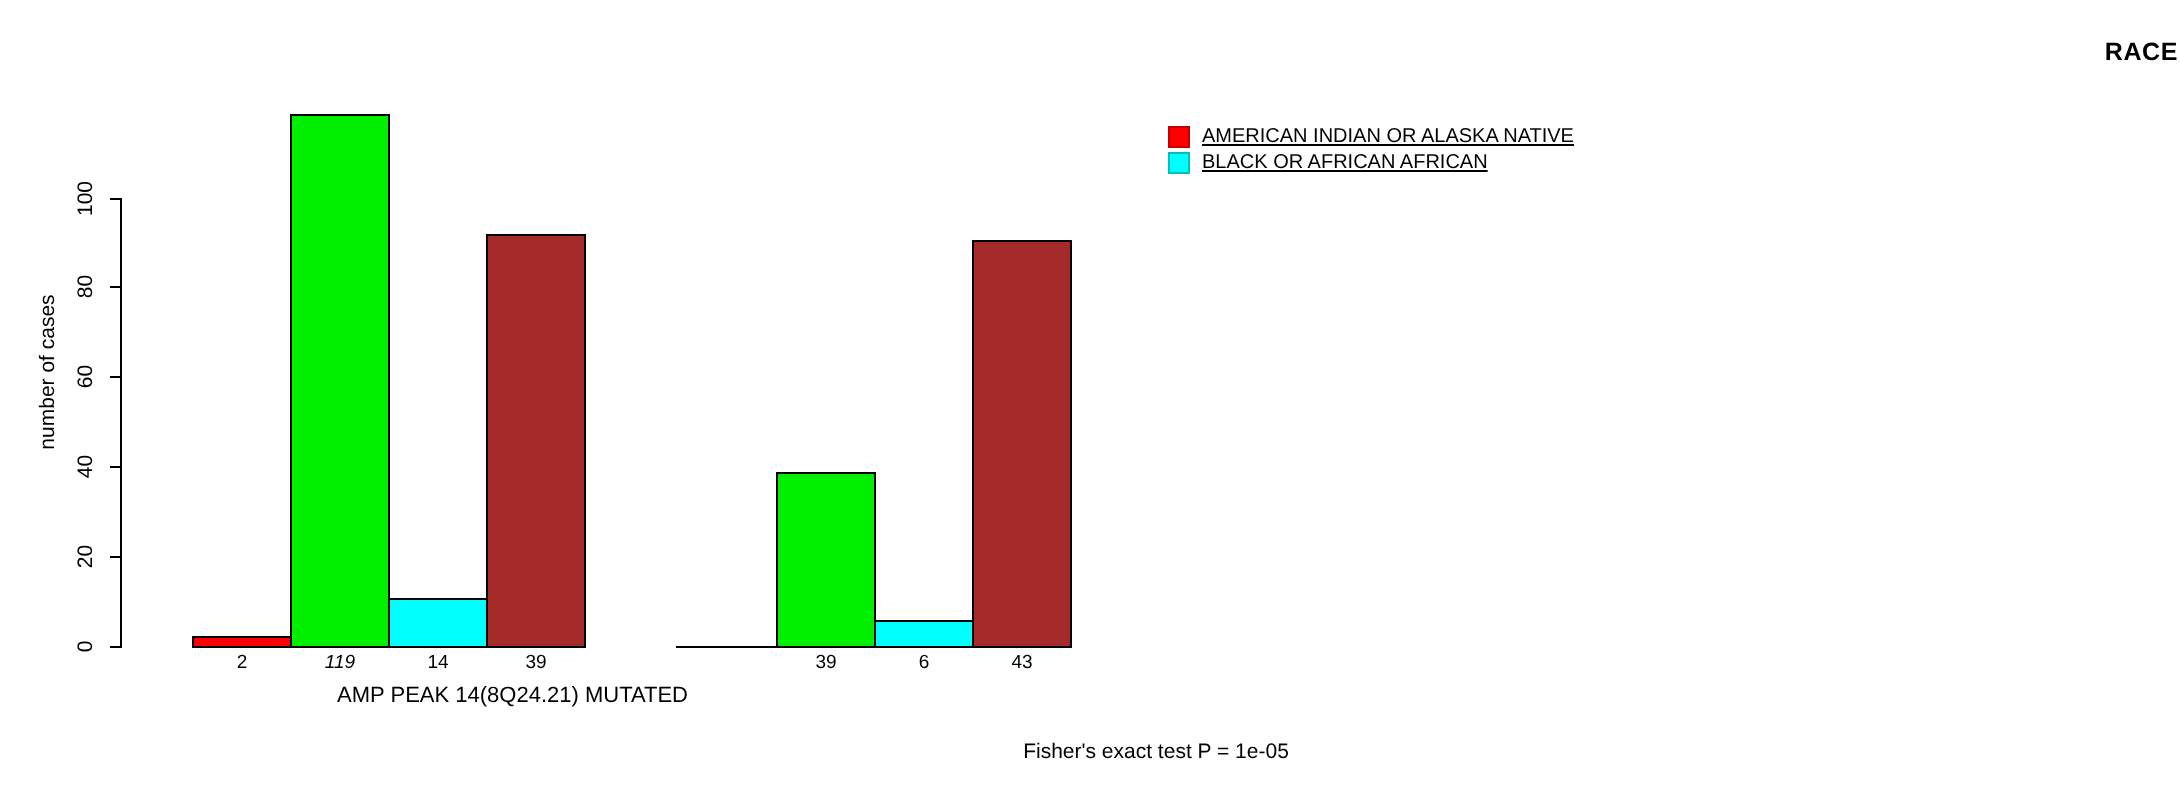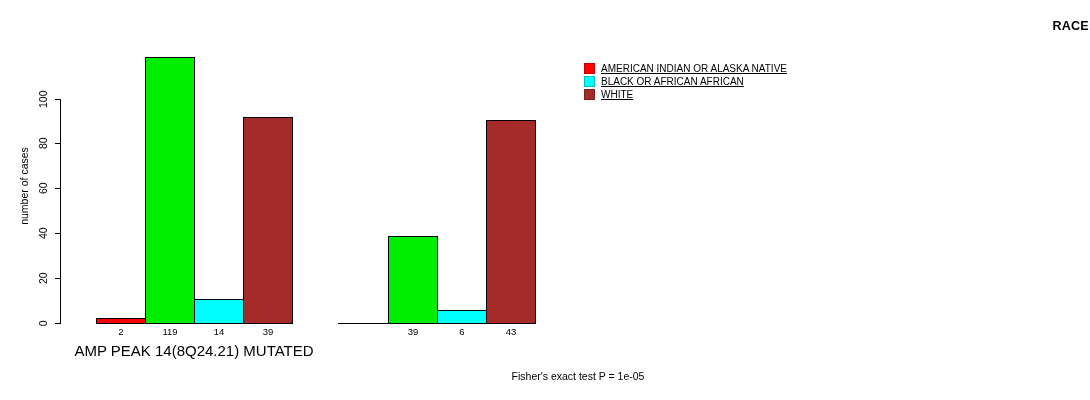--- a/index.html
+++ b/index.html
@@ -77,22 +77,22 @@
     box-sizing: border-box;
     border-bottom: 1px solid #000000;
     background: transparent;
   }
   .bar-count-label {
     font-size: 9.5px;
     text-align: center;
     white-space: nowrap;
   }
   .group-label {
-    font-size: 15px;
-    text-align: center;
+    font-size: 11px;
+    text-align: right;
     white-space: nowrap;
   }
 
   
   #legend {
     left: 584px;
     top: 62px;
   }
   .legend-row {
     display: flex;
@@ -164,21 +164,21 @@
 
   <div class="abs bar" style="left:96px; top:318px; width:50px; height:6px; background:#FF0000;"></div>
 
   <div class="abs bar" style="left:145px; top:57px; width:50px; height:267px; background:#00EE00;"></div>
 
   <div class="abs bar" style="left:194px; top:299px; width:50px; height:25px; background:#00FFFF;"></div>
 
   <div class="abs bar" style="left:243px; top:117px; width:50px; height:207px; background:#A52A2A;"></div>
 
   <div class="abs bar-count-label" style="left:96px; top:326px; width:50px;">2</div>
-  <div class="abs bar-count-label" style="left:145px; top:326px; width:50px;">119</div>
+  <div class="abs bar-count-label" style="left:145px; top:326px; width:50px;font-style:italic;">119</div>
   <div class="abs bar-count-label" style="left:194px; top:326px; width:50px;">14</div>
   <div class="abs bar-count-label" style="left:243px; top:326px; width:50px;">39</div>
 
   <div class="abs group-label" style="left:44px; top:342px; width:300px;">AMP PEAK 14(8Q24.21) MUTATED</div>
 
   <div class="abs bar-zero" style="left:338px; top:318px; width:50px; height:6px;"></div>
 
   <div class="abs bar" style="left:388px; top:236px; width:50px; height:88px; background:#00EE00;"></div>
 
   <div class="abs bar" style="left:437px; top:310px; width:50px; height:14px; background:#00FFFF;"></div>
@@ -192,21 +192,17 @@
 
   <div class="abs" id="legend">
     <div class="legend-row">
       <span class="legend-swatch" style="background:#FF0000;"></span>
       <span class="legend-label">AMERICAN INDIAN OR ALASKA NATIVE</span>
     </div>
     <div class="legend-row">
       <span class="legend-swatch" style="background:#00FFFF;"></span>
       <span class="legend-label">BLACK OR AFRICAN AFRICAN</span>
     </div>
-    <div class="legend-row">
-      <span class="legend-swatch" style="background:#A52A2A;"></span>
-      <span class="legend-label">WHITE</span>
-    </div>
   </div>
 
   <div class="abs" id="footnote">Fisher's exact test P = 1e-05</div>
 
 </div>
 
 </body></html>

